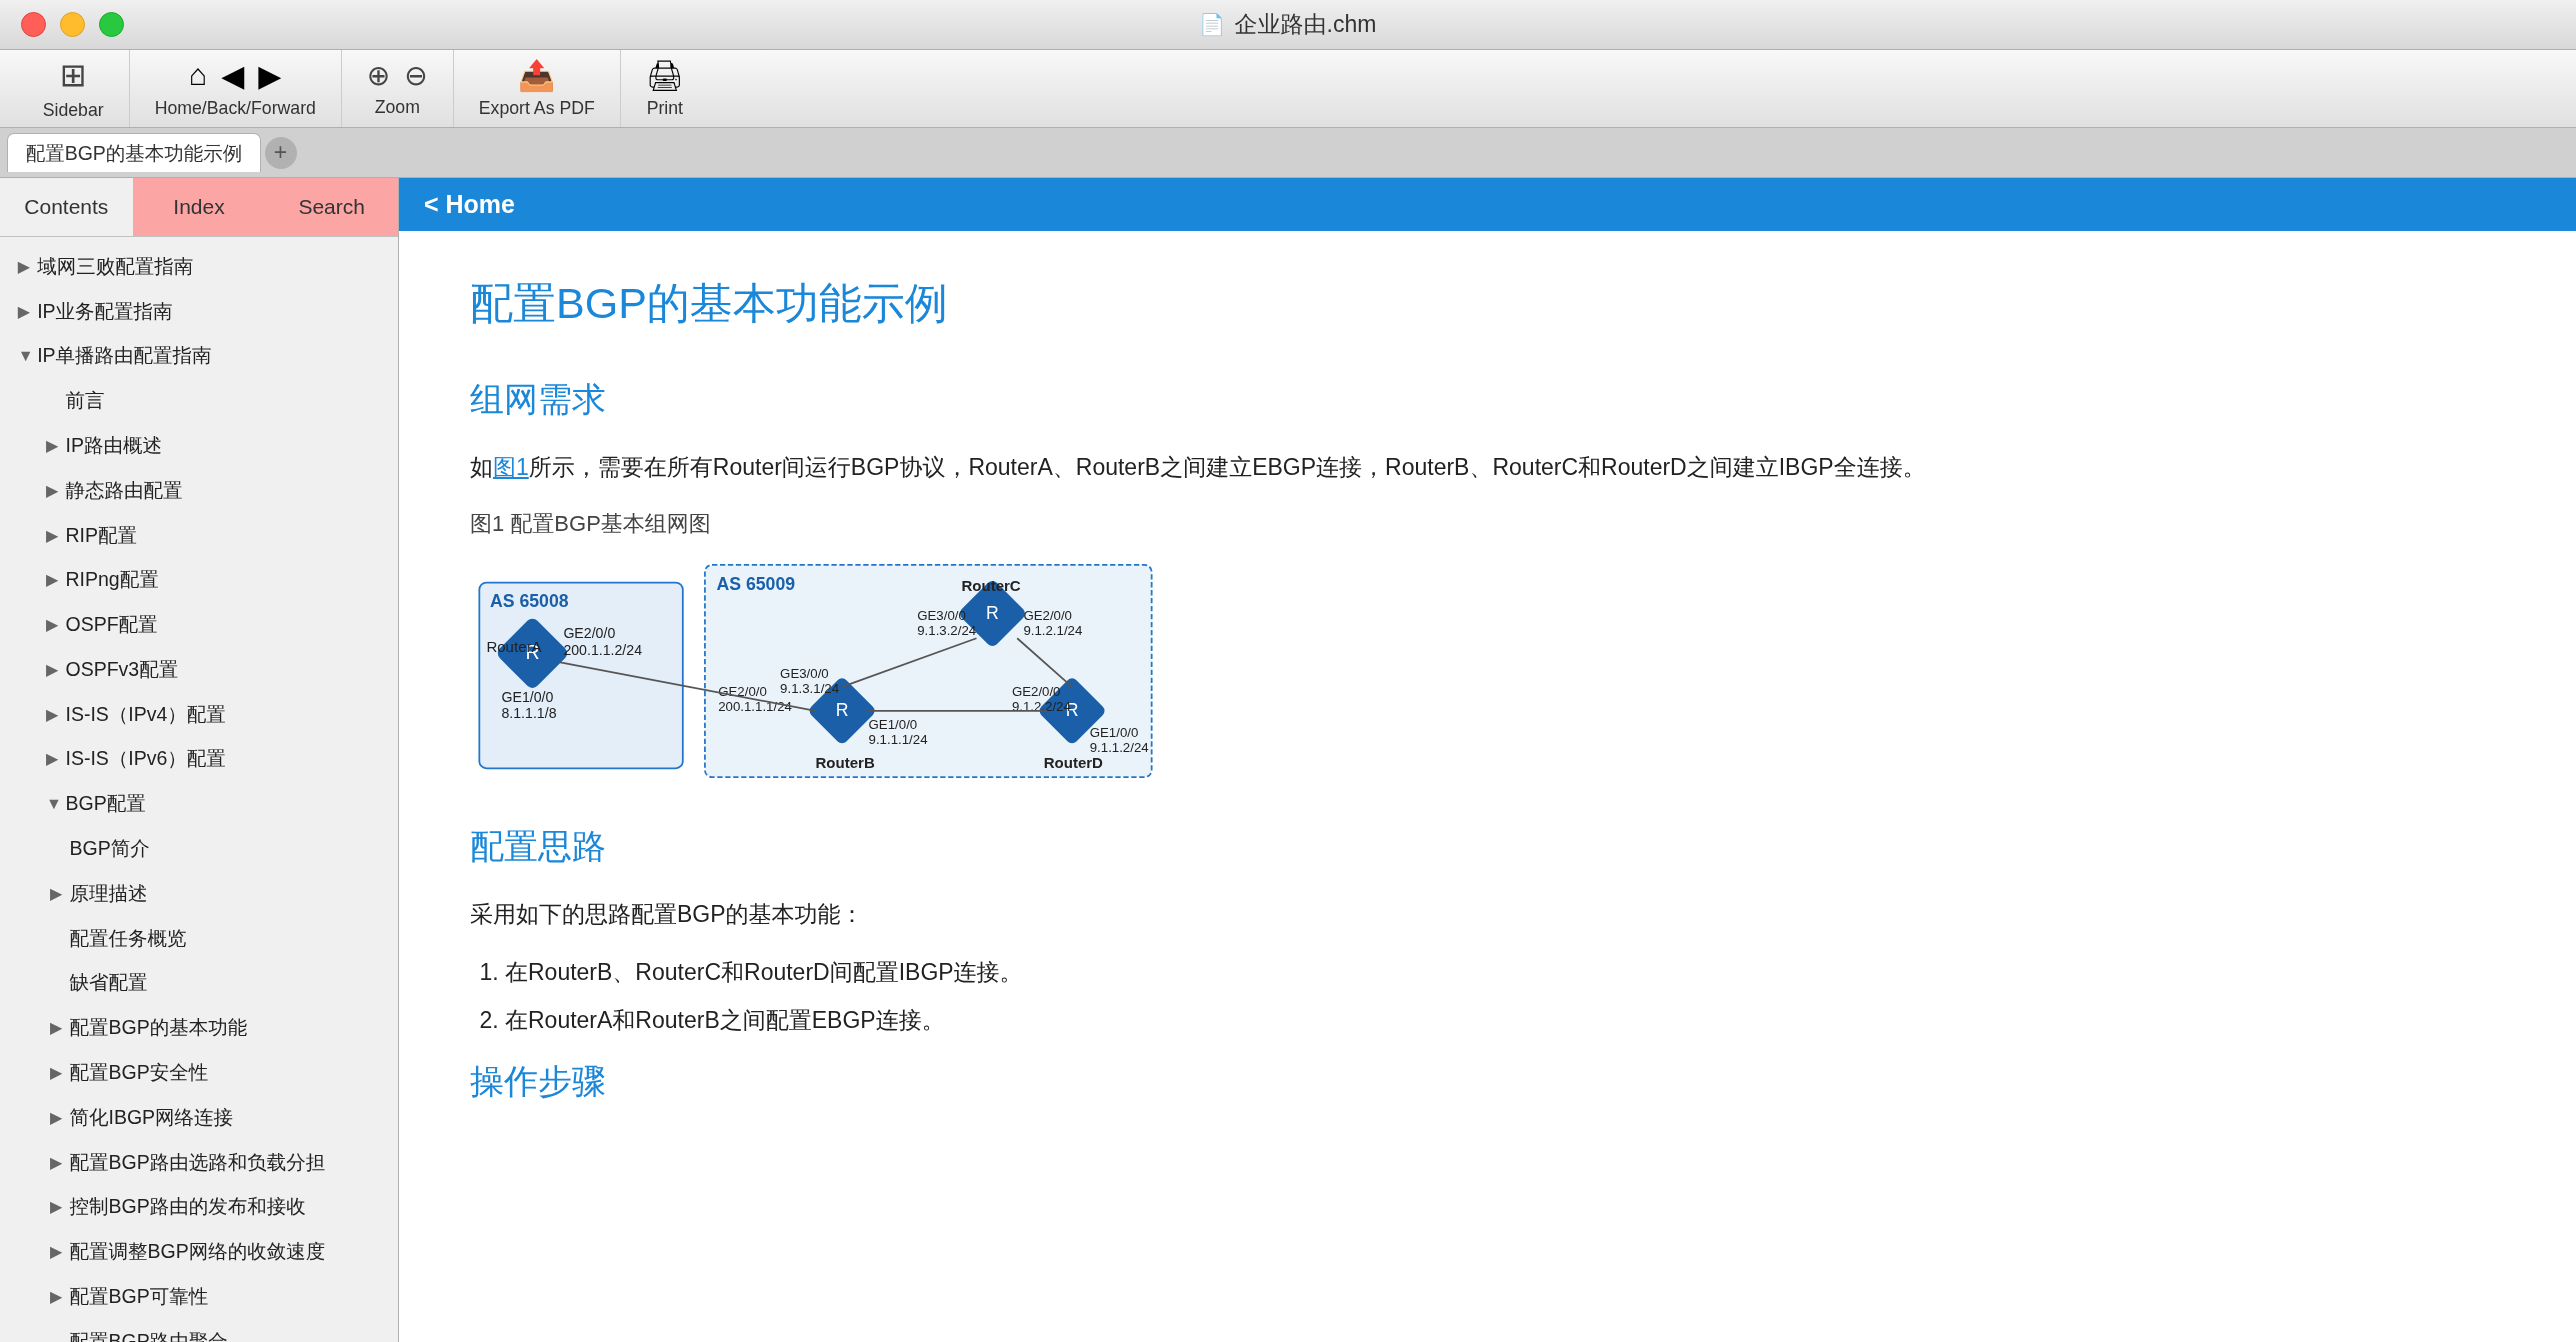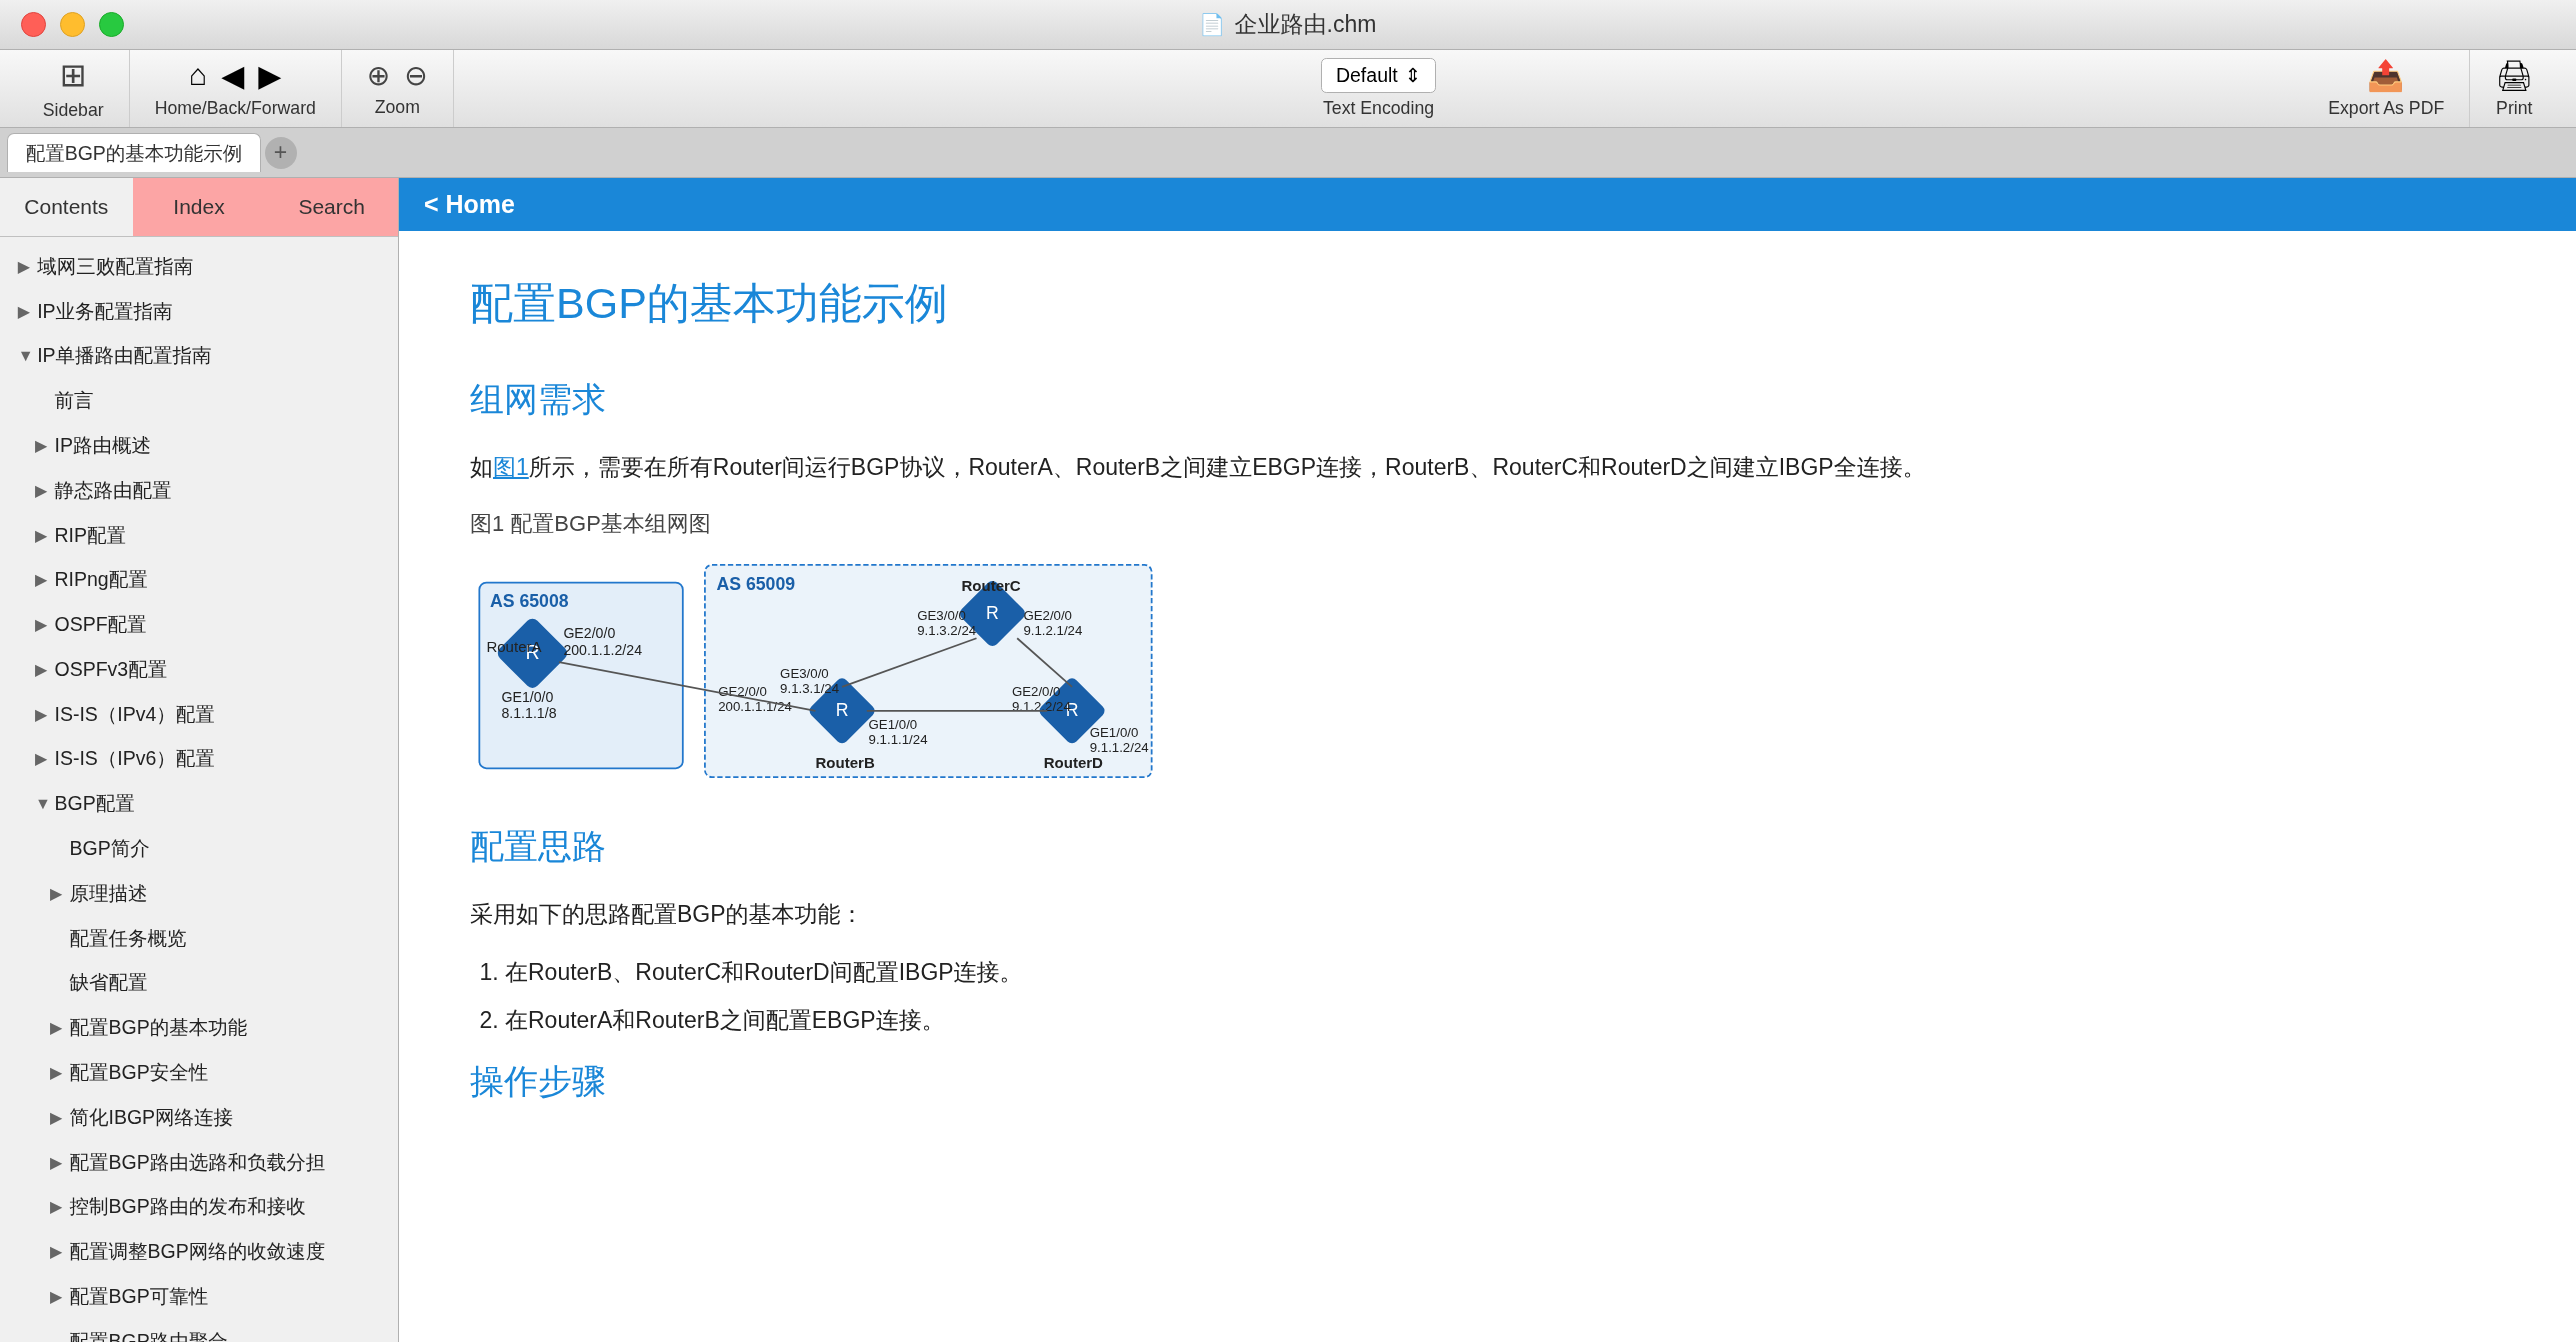--- a/index.html
+++ b/index.html
@@ -173,21 +173,21 @@
     }
     .tree-item .arrow {
       display: inline-block;
       width: 19.5px;
       font-size: 16px;
       color: #666;
       flex-shrink: 0;
     }
     .tree-item .text { flex: 1; }
     .indent-1 { padding-left: 17.7px; }
-    .indent-2 { padding-left: 35px; }
+    .indent-2 { padding-left: 46px; }
     .indent-3 { padding-left: 50px; }
 
     
     .content-area {
       flex: 1;
       display: flex;
       flex-direction: column;
       overflow: hidden;
     }
     .back-bar {
@@ -288,27 +288,20 @@
     <span class="label">Home/Back/Forward</span>
   </div>
   <div class="toolbar-group zoom-group">
     <div style="display:flex;flex-direction:column;align-items:center;gap:5.3px;">
       <div style="display:flex;gap:14px;">
         <span class="zoom-btn">⊕</span>
         <span class="zoom-btn">⊖</span>
       </div>
       <span class="label">Zoom</span>
     </div>
-  </div>
-  <div class="encoding-group">
-    <div class="encoding-select">
-      <span>Default</span>
-      <span>⇕</span>
-    </div>
-    <span class="encoding-label">Text Encoding</span>
   </div>
   <div class="toolbar-group">
     <span style="font-size:30px;">📤</span>
     <span class="label">Export As PDF</span>
   </div>
   <div class="toolbar-group">
     <span style="font-size:30px;">🖨</span>
     <span class="label">Print</span>
   </div>
 </div>

